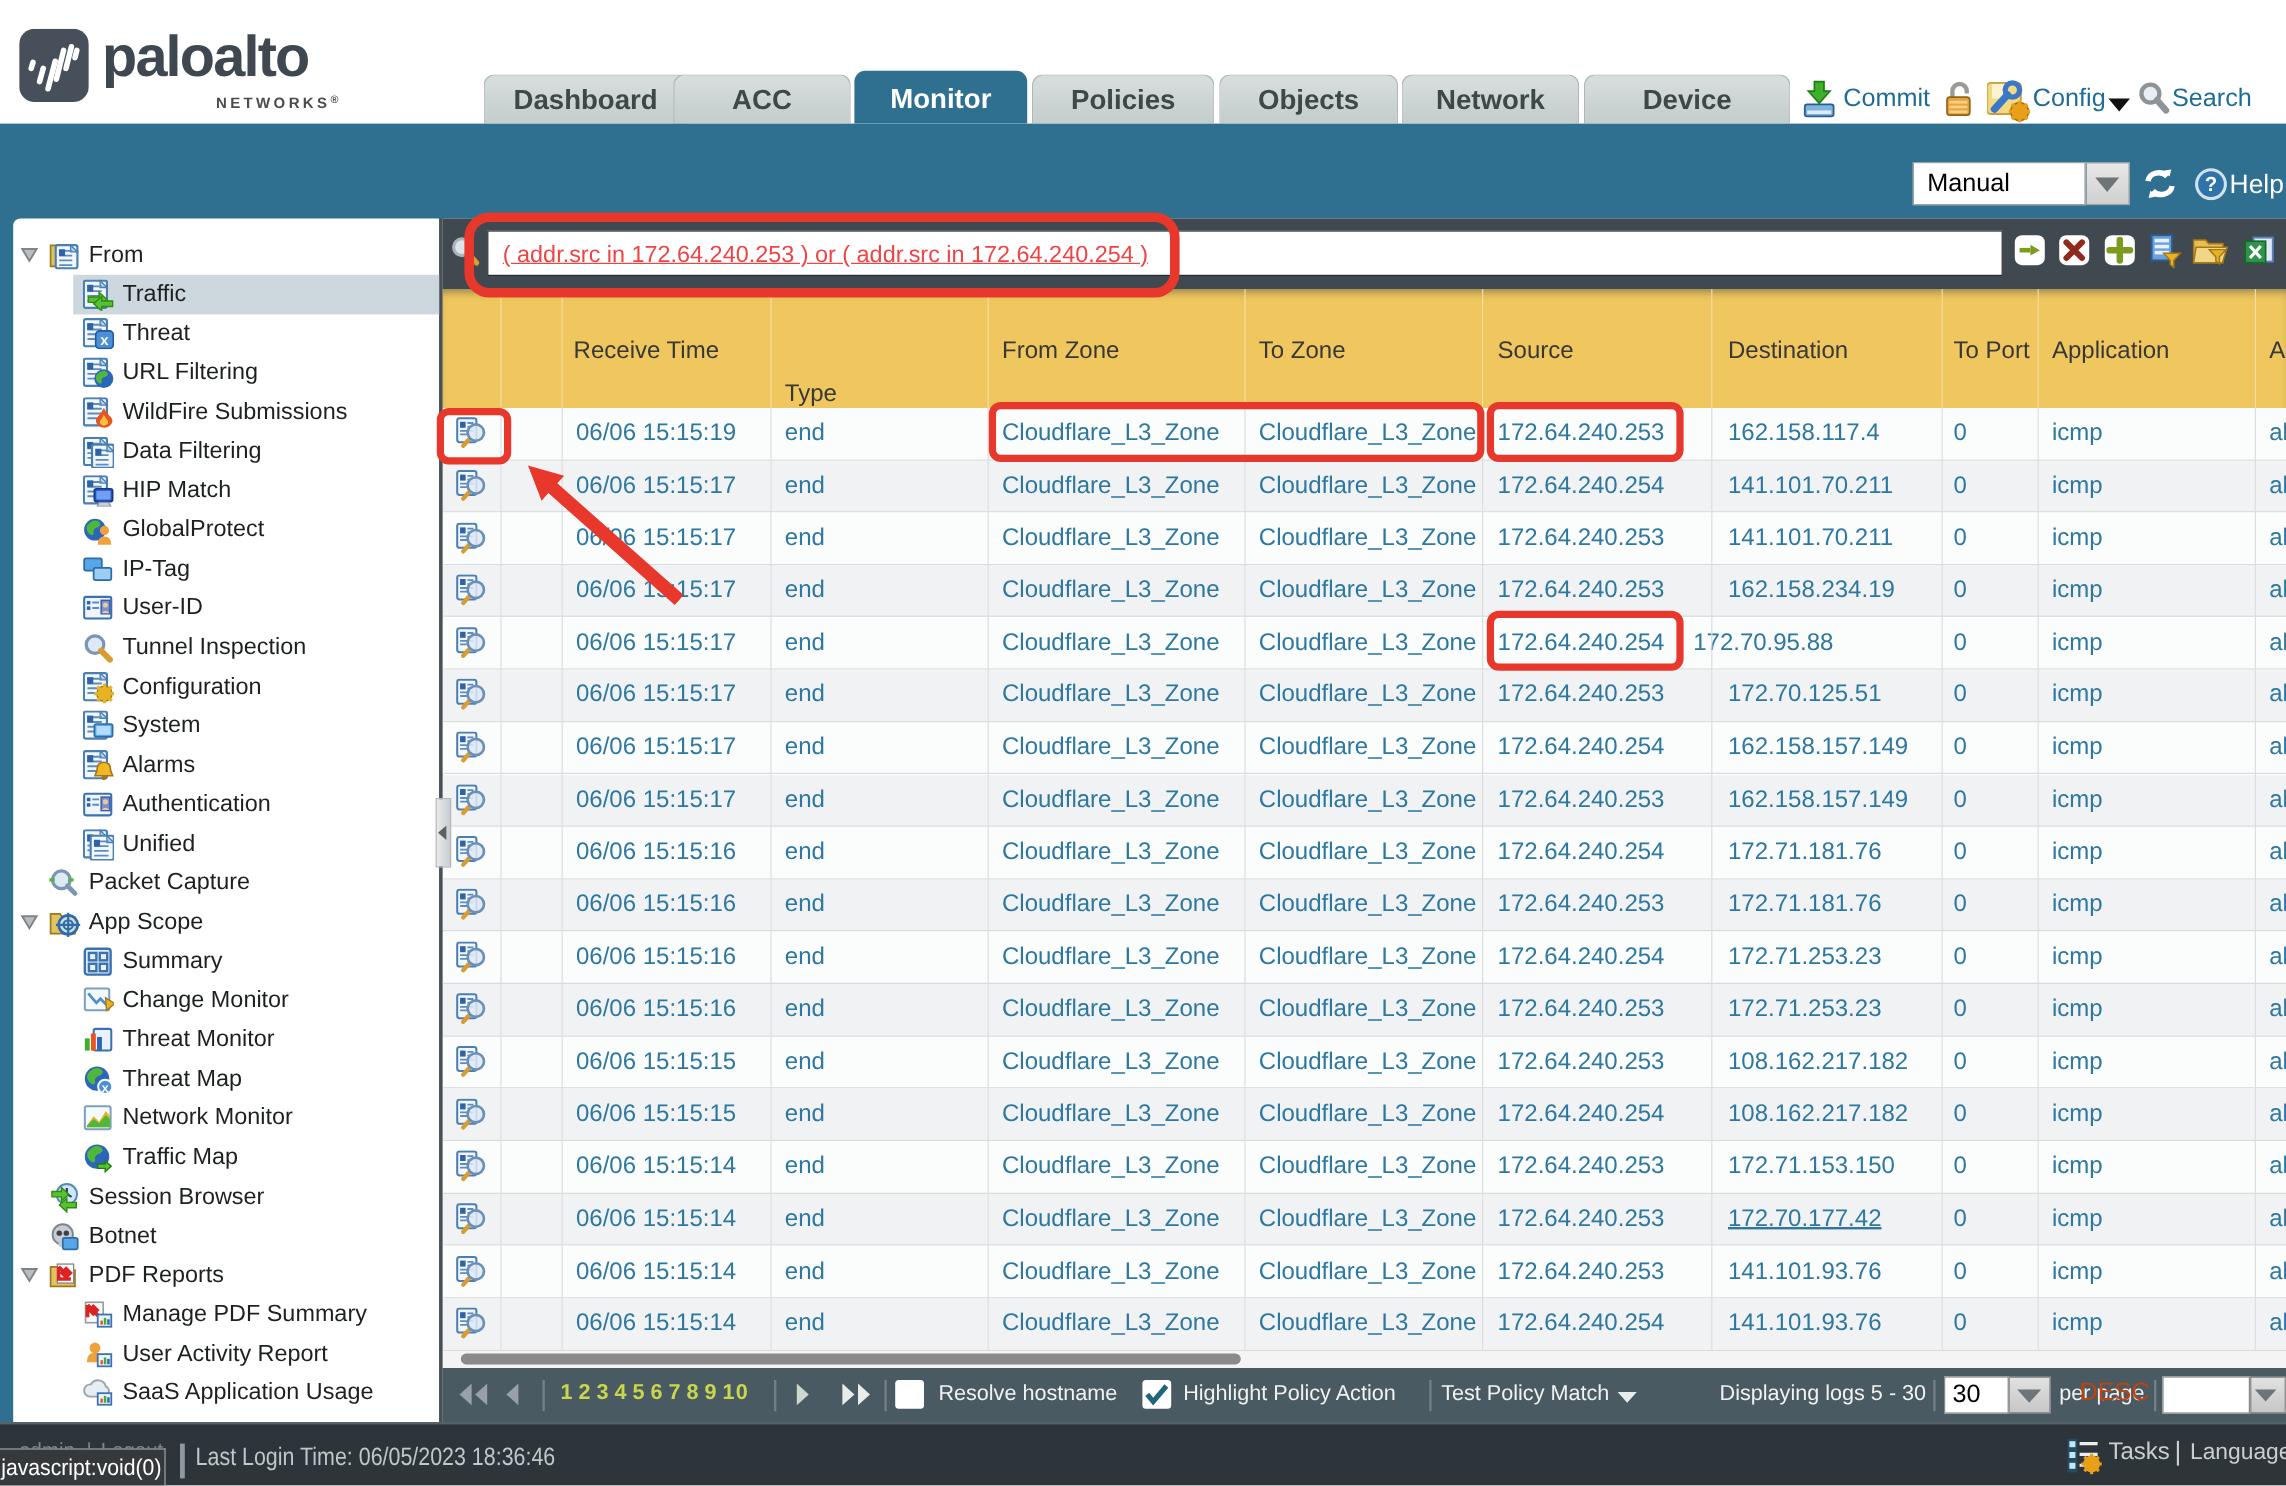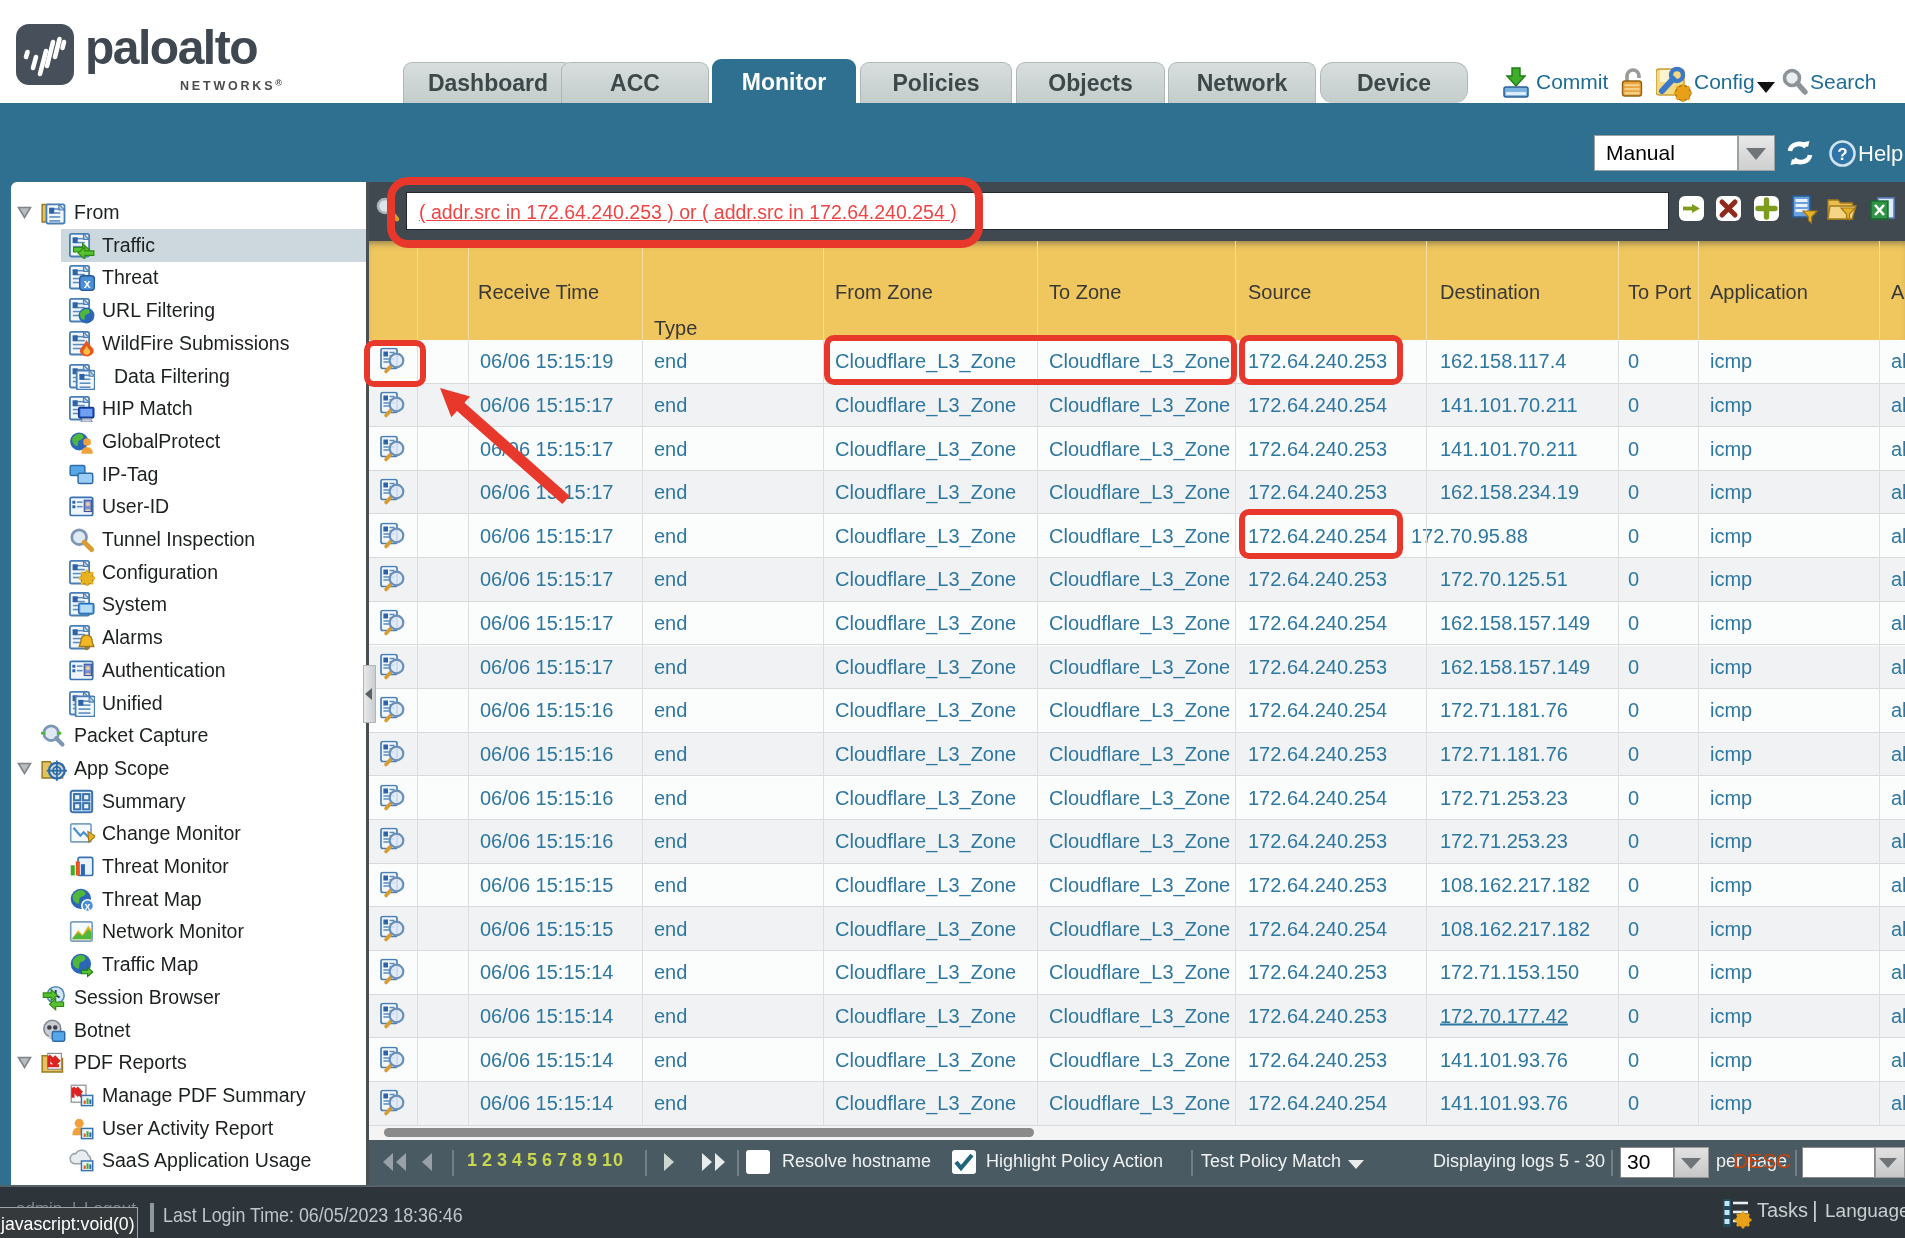--- a/index.html
+++ b/index.html
@@ -33,21 +33,21 @@
  </g>
 </svg>
 <div class="abs" style="left:85px;top:20px;font-size:48px;font-weight:bold;color:#3f4750;letter-spacing:-1.5px;">paloalto</div>
 <div class="abs" style="left:180px;top:78px;font-size:12.5px;font-weight:bold;color:#4c4c4c;letter-spacing:2.8px;">NETWORKS<span style="font-size:9px;vertical-align:4px;letter-spacing:0">®</span></div>
 <div class="tab" style="left:403px;width:170px;">Dashboard</div>
 <div class="tab" style="left:561px;width:148px;">ACC</div>
 <div class="tab active" style="left:712px;width:144px;">Monitor</div>
 <div class="tab" style="left:860px;width:152px;">Policies</div>
 <div class="tab" style="left:1016px;width:149px;">Objects</div>
 <div class="tab" style="left:1168px;width:148px;">Network</div>
-<div class="tab" style="left:1320px;width:148px;border-radius:13px;">Device</div>
+<div class="tab" style="left:1320px;width:172px;">Device</div>
 
 <svg class="abs" style="left:1500px;top:66px;" width="32" height="34" viewBox="0 0 32 34">
  <rect x="4" y="21" width="24" height="10" rx="2" fill="#7db4e0" stroke="#2a5d93" stroke-width="1.5"></rect>
  <rect x="6" y="26" width="20" height="3" fill="#fff" opacity="0.75"></rect>
  <path d="M12 2 L20 2 L20 10 L25 10 L16 20 L7 10 L12 10 Z" fill="#3fae2a" stroke="#1d7d12" stroke-width="1.4"></path>
 </svg>
 <div class="utiltxt" style="left:1536px;">Commit</div>
 <svg class="abs" style="left:1620px;top:68px;" width="26" height="30" viewBox="0 0 26 30">
  <path d="M7 14 L7 8 a6 6 0 0 1 12 0 l0 2" fill="none" stroke="#9a9a96" stroke-width="3.6"></path>
  <rect x="2.5" y="13" width="19" height="15" rx="2.5" fill="#e8a33d" stroke="#8f6413" stroke-width="1.4"></rect>
@@ -180,21 +180,21 @@
       <line x1="3.4" y1="15.5" x2="14" y2="15.5" stroke="#5d8cc0" stroke-width="1.4"></line>
       <rect x="3.2" y="3.8" width="4.5" height="5" fill="#2f62a8"></rect>
       <rect x="6.8" y="5.8" width="16" height="17" rx="1.5" fill="#f2f7fc" stroke="#4a7fb4" stroke-width="1.6"></rect>
       <path d="M17.8 5.8 l5 5 l-5 0 z" fill="#bdd4ea" stroke="#4a7fb4" stroke-width="1"></path>
       <line x1="9.4" y1="10" x2="19" y2="10" stroke="#5d8cc0" stroke-width="1.4"></line>
       <line x1="9.4" y1="13.5" x2="19" y2="13.5" stroke="#5d8cc0" stroke-width="1.4"></line>
       <line x1="9.4" y1="17" x2="19" y2="17" stroke="#5d8cc0" stroke-width="1.4"></line>
       <line x1="9.4" y1="20.5" x2="19" y2="20.5" stroke="#5d8cc0" stroke-width="1.4"></line>
       <rect x="9.2" y="8.8" width="4.5" height="5" fill="#2f62a8"></rect>
     </svg>
-<div class="sbtxt" style="left:114px;text-align:center;">Data Filtering</div>
+<div class="sbtxt" style="left:102px;text-align:center;">Data Filtering</div>
   </div>
 <div class="sbitem" style="top:393.2px;">
     <svg class="abs" style="left:69px;top:3px;" width="26" height="26" viewBox="0 0 23 23">
       <rect x="0.8" y="0.8" width="17" height="20" rx="1.5" fill="#f2f7fc" stroke="#4a7fb4" stroke-width="1.6"></rect>
       <path d="M12.8 0.8 l5 5 l-5 0 z" fill="#bdd4ea" stroke="#4a7fb4" stroke-width="1"></path>
       <line x1="3.4" y1="5" x2="14" y2="5" stroke="#5d8cc0" stroke-width="1.4"></line>
       <line x1="3.4" y1="8.5" x2="14" y2="8.5" stroke="#5d8cc0" stroke-width="1.4"></line>
       <line x1="3.4" y1="12" x2="14" y2="12" stroke="#5d8cc0" stroke-width="1.4"></line>
       <line x1="3.4" y1="15.5" x2="14" y2="15.5" stroke="#5d8cc0" stroke-width="1.4"></line>
       <rect x="3.2" y="3.8" width="4.5" height="5" fill="#2f62a8"></rect>

